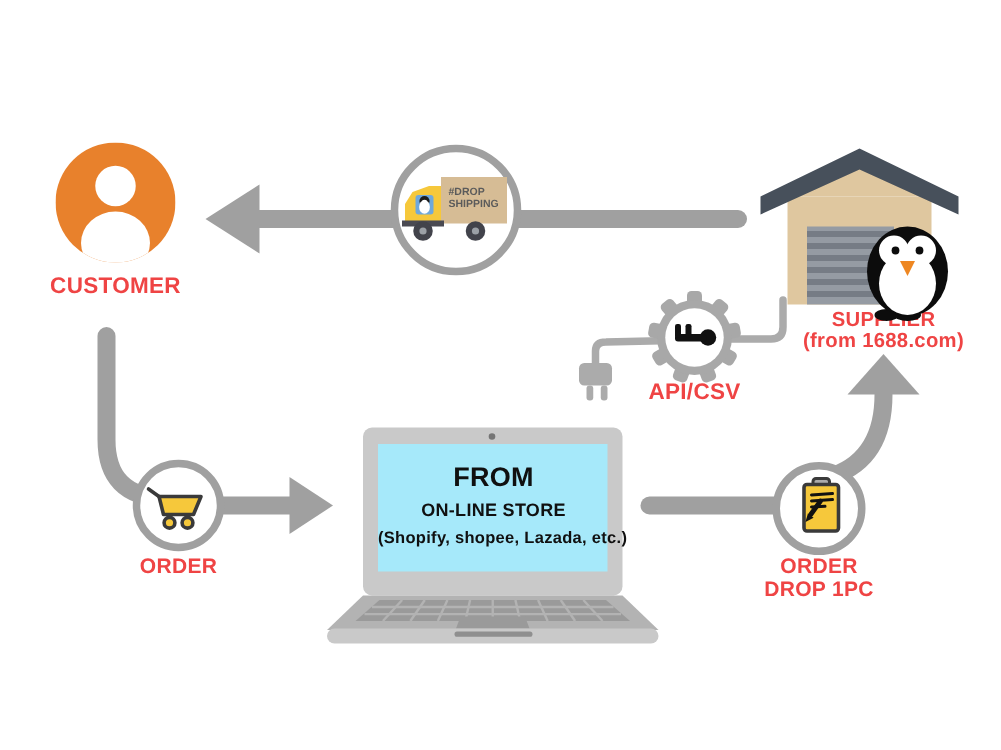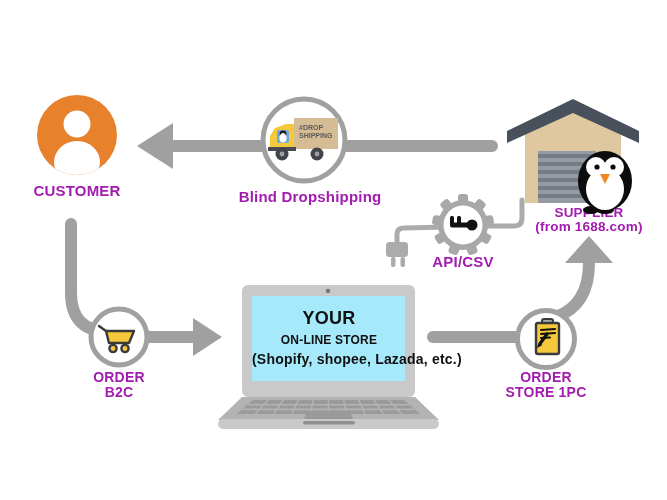--- a/index.html
+++ b/index.html
@@ -1,19 +1,19 @@
 <!DOCTYPE html>
 <html><head>
 <meta charset="utf-8">
 <style>
   html,body{margin:0;padding:0;background:#fff;}
   .canvas{position:relative;width:667px;height:500px;background:#ffffff;
           font-family:"Liberation Sans",sans-serif;overflow:hidden;}
   .abs{position:absolute;}
-  .lbl{position:absolute;text-align:center;font-weight:800;color:#a21caf;
+  .lbl{position:absolute;text-align:center;font-weight:800;color:#ef4444;
        letter-spacing:.2px;line-height:1.06;}
   .lbl div{white-space:nowrap;}
   svg{display:block;}
   svg text{font-family:"Liberation Sans",sans-serif;font-weight:700;}
 </style>
 </head>
 <body>
 
 <div class="canvas">
 
@@ -59,21 +59,20 @@
     <rect x="19" y="36" width="12" height="13" rx="2" fill="#6FA8DC"></rect>
     <circle cx="25" cy="40" r="3.4" fill="#1c1c1c"></circle>
     <ellipse cx="25" cy="44" rx="3.6" ry="4.5" fill="#ffffff"></ellipse>
     <circle cx="25" cy="41" r="1.9" fill="#ffffff"></circle>
     <rect x="10" y="53" width="28" height="4" fill="#4A4A52"></rect>
     <circle cx="24" cy="60" r="6.5" fill="#42434B"></circle>
     <circle cx="24" cy="60" r="2.4" fill="#9BA0A6"></circle>
     <circle cx="59" cy="60" r="6.5" fill="#42434B"></circle>
     <circle cx="59" cy="60" r="2.4" fill="#9BA0A6"></circle>
   </svg>
-  <div class="lbl" style="left:210px;top:189px;width:200px;font-size:15px">Blind Dropshipping</div>
 
   <div class="lbl" style="left:509px;top:206px;width:160px;font-size:13.5px">
     <div>SUPPLIER</div>
     <div>(from 1688.com)</div>
   </div>
 
   <svg class="abs" style="left:505px;top:97px" width="145" height="120" viewBox="0 0 145 120">
     <rect x="20" y="34" width="96" height="72" fill="#DFC79F"></rect>
     <polygon points="20,34 68,11 116,34" fill="#DFC79F"></polygon>
     <polygon points="2,34 68,2 134,34 134,46 68,16 2,46" fill="#47505B"></polygon>
@@ -145,51 +144,50 @@
       <line x1="128.6" y1="120" x2="131.8" y2="134"></line>
       <line x1="143.7" y1="120" x2="150.1" y2="134"></line>
       <line x1="158.8" y1="120" x2="168.4" y2="134"></line>
       <line x1="173.9" y1="120" x2="186.7" y2="134"></line>
     </g>
     <polygon points="92,131 135,131 138,139 89,139" fill="#9A9A9A"></polygon>
     <rect x="3" y="139" width="221" height="10" rx="5" fill="#C9C9C9"></rect>
     <rect x="88" y="141" width="52" height="3.5" rx="1.7" fill="#8F8F8F"></rect>
   </svg>
   <div class="lbl" style="left:252px;top:307px;width:154px;color:#101010">
-    <div style="font-size:18px;line-height:22px">YOUR</div>
+    <div style="font-size:18px;line-height:22px">FROM</div>
     <div style="font-size:12px;line-height:23px">ON-LINE STORE</div>
-    <div style="font-size:14px;line-height:15px">(Shopify, shopee, Lazada, etc.)</div>
+    <div style="font-size:11px;line-height:15px">(Shopify, shopee, Lazada, etc.)</div>
   </div>
 
   <svg class="abs" style="left:88px;top:306px" width="62" height="62" viewBox="0 0 62 62">
     <circle cx="31" cy="31" r="28" fill="#ffffff" stroke="#A0A0A0" stroke-width="5"></circle>
     <g stroke="#3A3A3A" stroke-width="2.4" stroke-linejoin="round" stroke-linecap="round">
       <path d="M 11 20 L 18 25" fill="none"></path>
       <polygon points="18,25 46,25 41,37 21,37" fill="#F6C83B"></polygon>
       <circle cx="25" cy="42.5" r="3.6" fill="#F6C83B"></circle>
       <circle cx="37" cy="42.5" r="3.6" fill="#F6C83B"></circle>
     </g>
   </svg>
   <div class="lbl" style="left:49px;top:370px;width:140px;font-size:14px">
     <div>ORDER</div>
-    <div>B2C</div>
   </div>
 
   <svg class="abs" style="left:514px;top:307px" width="64" height="64" viewBox="0 0 64 64">
     <circle cx="32" cy="32" r="28.5" fill="#ffffff" stroke="#A0A0A0" stroke-width="5"></circle>
     <rect x="28" y="12" width="11" height="8" rx="2" fill="#ABABAB" stroke="#3A3A3A" stroke-width="2"></rect>
     <rect x="22" y="16" width="23" height="31" rx="2" fill="#F6C83B" stroke="#3A3A3A" stroke-width="2.4"></rect>
     <g stroke="#111111" stroke-width="2" stroke-linecap="round">
       <line x1="27" y1="23" x2="41" y2="22"></line>
       <line x1="27" y1="27" x2="41" y2="26"></line>
       <line x1="27" y1="31" x2="36" y2="30.5"></line>
     </g>
     <g>
       <line x1="26.5" y1="36" x2="33" y2="27" stroke="#111111" stroke-width="3.2" stroke-linecap="round"></line>
       <polygon points="23,41 24.6,35.4 28.4,38.1" fill="#111111"></polygon>
     </g>
   </svg>
   <div class="lbl" style="left:476px;top:370px;width:140px;font-size:14px">
     <div>ORDER</div>
-    <div>STORE 1PC</div>
+    <div>DROP 1PC</div>
   </div>
 
 </div>
 
 </body></html>

